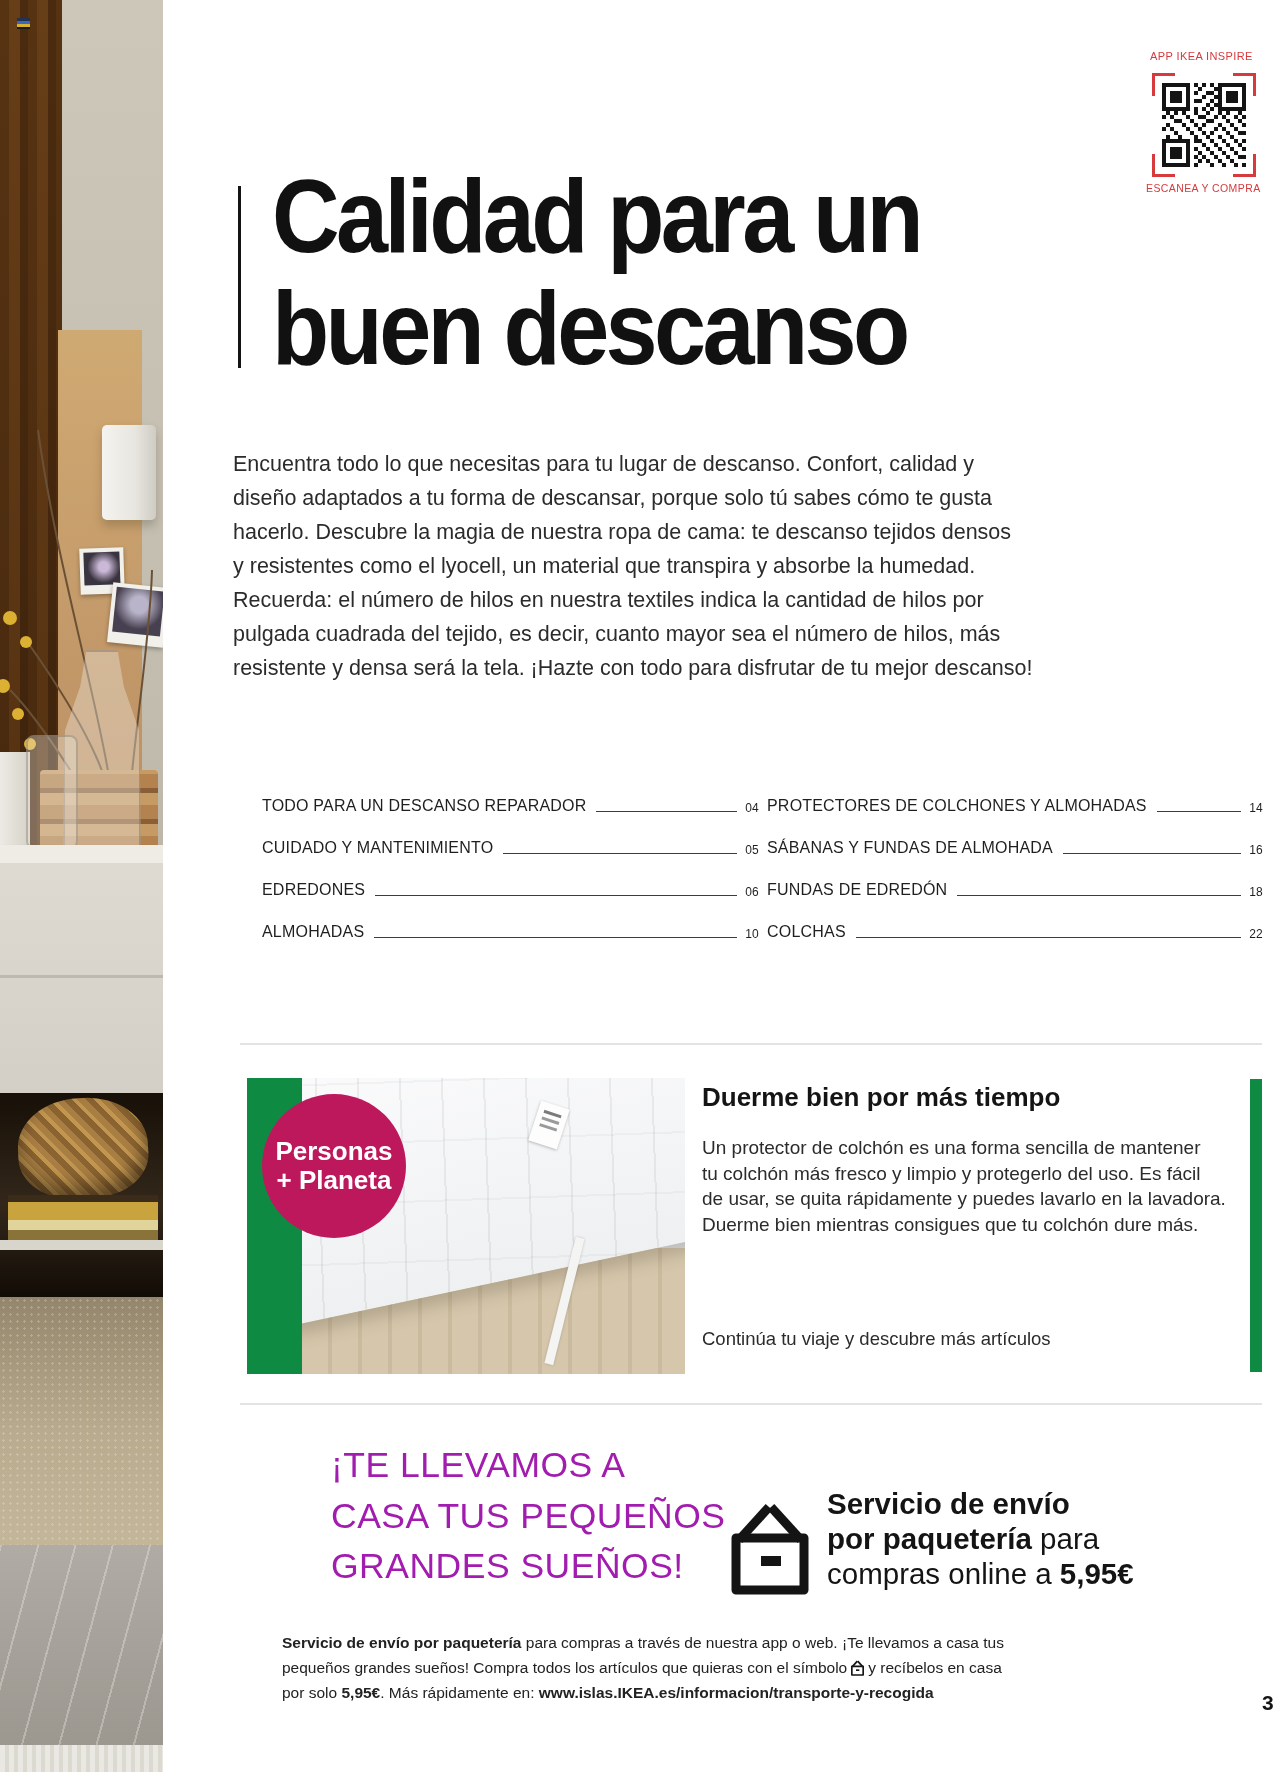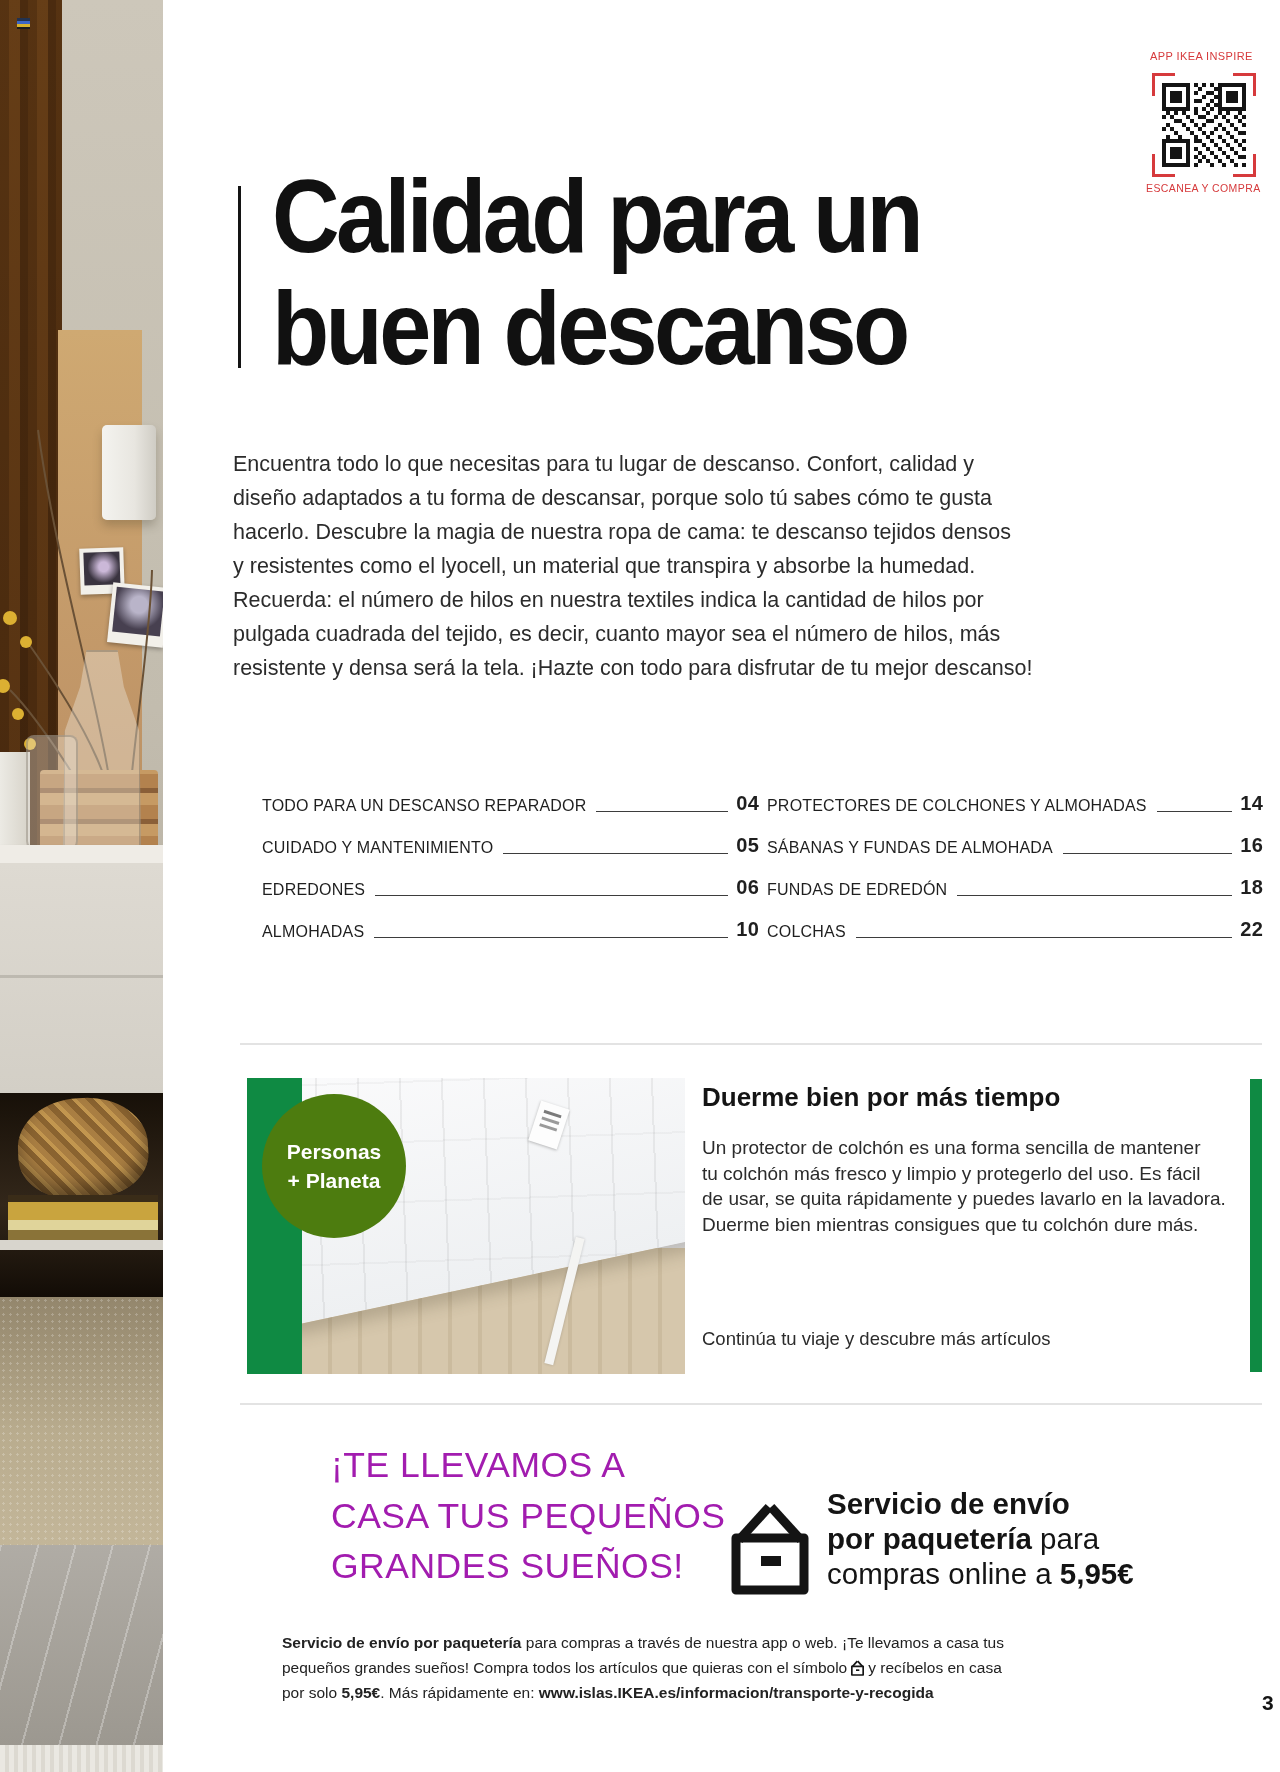--- a/index.html
+++ b/index.html
@@ -82,28 +82,28 @@
   .title-bar{left:238px;top:186px;width:3px;height:182px;background:#141414;}
   .title{left:272px;top:160px;font-size:104px;font-weight:700;letter-spacing:-4px;line-height:112px;color:#111;
          transform:scaleX(.9);transform-origin:left top;}
   .intro{left:233px;top:447px;font-size:21.5px;line-height:34px;color:#2b2b2b;}
 
   
   .toc-col{top:795px;}
   .toc-row{display:flex;align-items:flex-end;height:20px;margin-bottom:22px;font-size:16px;letter-spacing:.2px;color:#1f1f1f;}
   .toc-label{white-space:nowrap;}
   .leader{flex:1;border-bottom:1.5px solid #3d3d3d;margin:0 8px 3px 10px;}
-  .toc-num{font-weight:700;font-size:20px;}
+  .toc-num{font-weight:400;font-size:12px;}
 
   .divider{height:2px;background:#e3e3e3;}
 
   
   .green-panel{left:247px;top:1078px;width:55px;height:296px;background:#0f8a43;}
-  .badge{left:262px;top:1094px;width:144px;height:144px;border-radius:50%;background:#4d7c0f;color:#fff;
-         display:flex;flex-direction:column;justify-content:center;align-items:center;font-weight:700;font-size:21px;line-height:29px;}
+  .badge{left:262px;top:1094px;width:144px;height:144px;border-radius:50%;background:#be185d;color:#fff;
+         display:flex;flex-direction:column;justify-content:center;align-items:center;font-weight:700;font-size:26px;line-height:29px;}
   .mattress{left:302px;top:1078px;width:383px;height:296px;overflow:hidden;
     background:linear-gradient(180deg,#ececee 0%,#e4e4e7 58%,#d8cbb3 58%,#cfc0a4 100%);}
   .mattress .base{position:absolute;left:0;top:170px;width:383px;height:126px;
     background:repeating-linear-gradient(90deg,#d6c7ac 0 26px,#cbbb9e 26px 30px);}
   .mattress .quilt{position:absolute;left:-50px;top:-60px;width:500px;height:260px;border-radius:14px;transform:rotate(-12deg);
     background:repeating-linear-gradient(100deg,rgba(0,0,0,.06) 0 2px,transparent 2px 42px),
                repeating-linear-gradient(10deg,rgba(0,0,0,.03) 0 2px,transparent 2px 60px),
                linear-gradient(180deg,#fbfbfc,#eef0f2);
     box-shadow:0 10px 16px rgba(80,70,50,.25);}
   .mattress .tag{position:absolute;left:232px;top:26px;width:30px;height:42px;background:#fdfdfd;transform:rotate(18deg);

